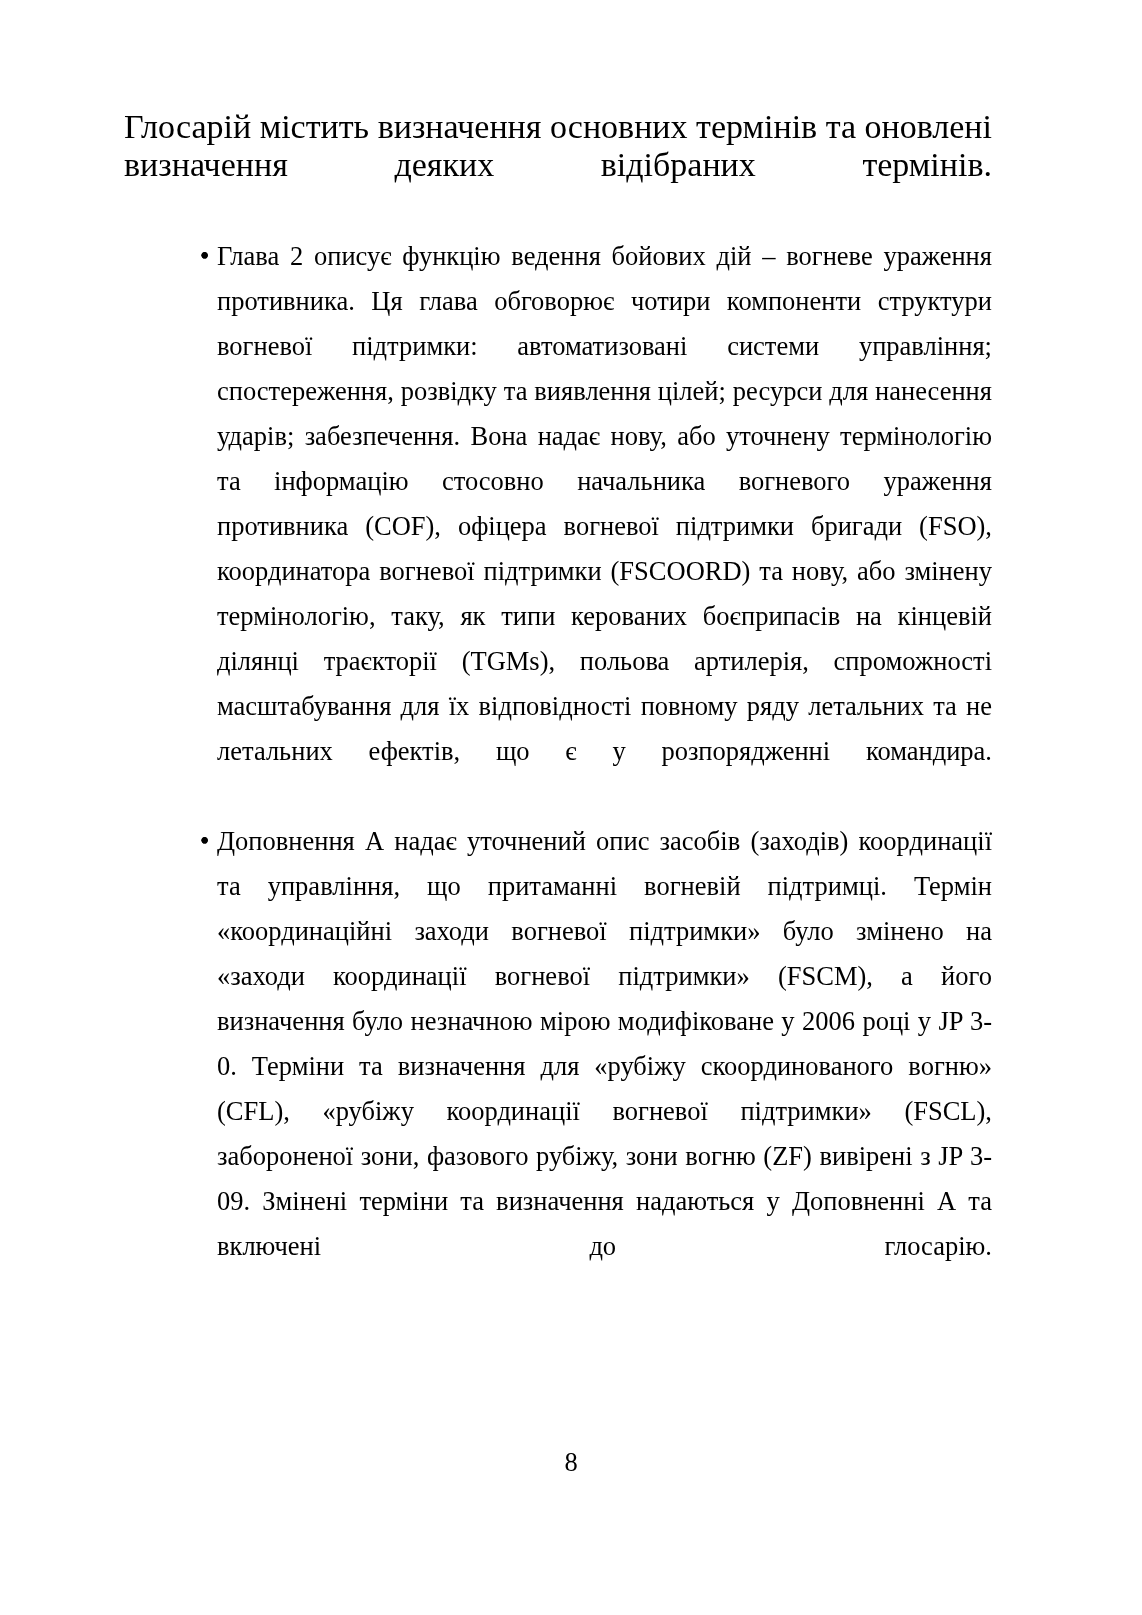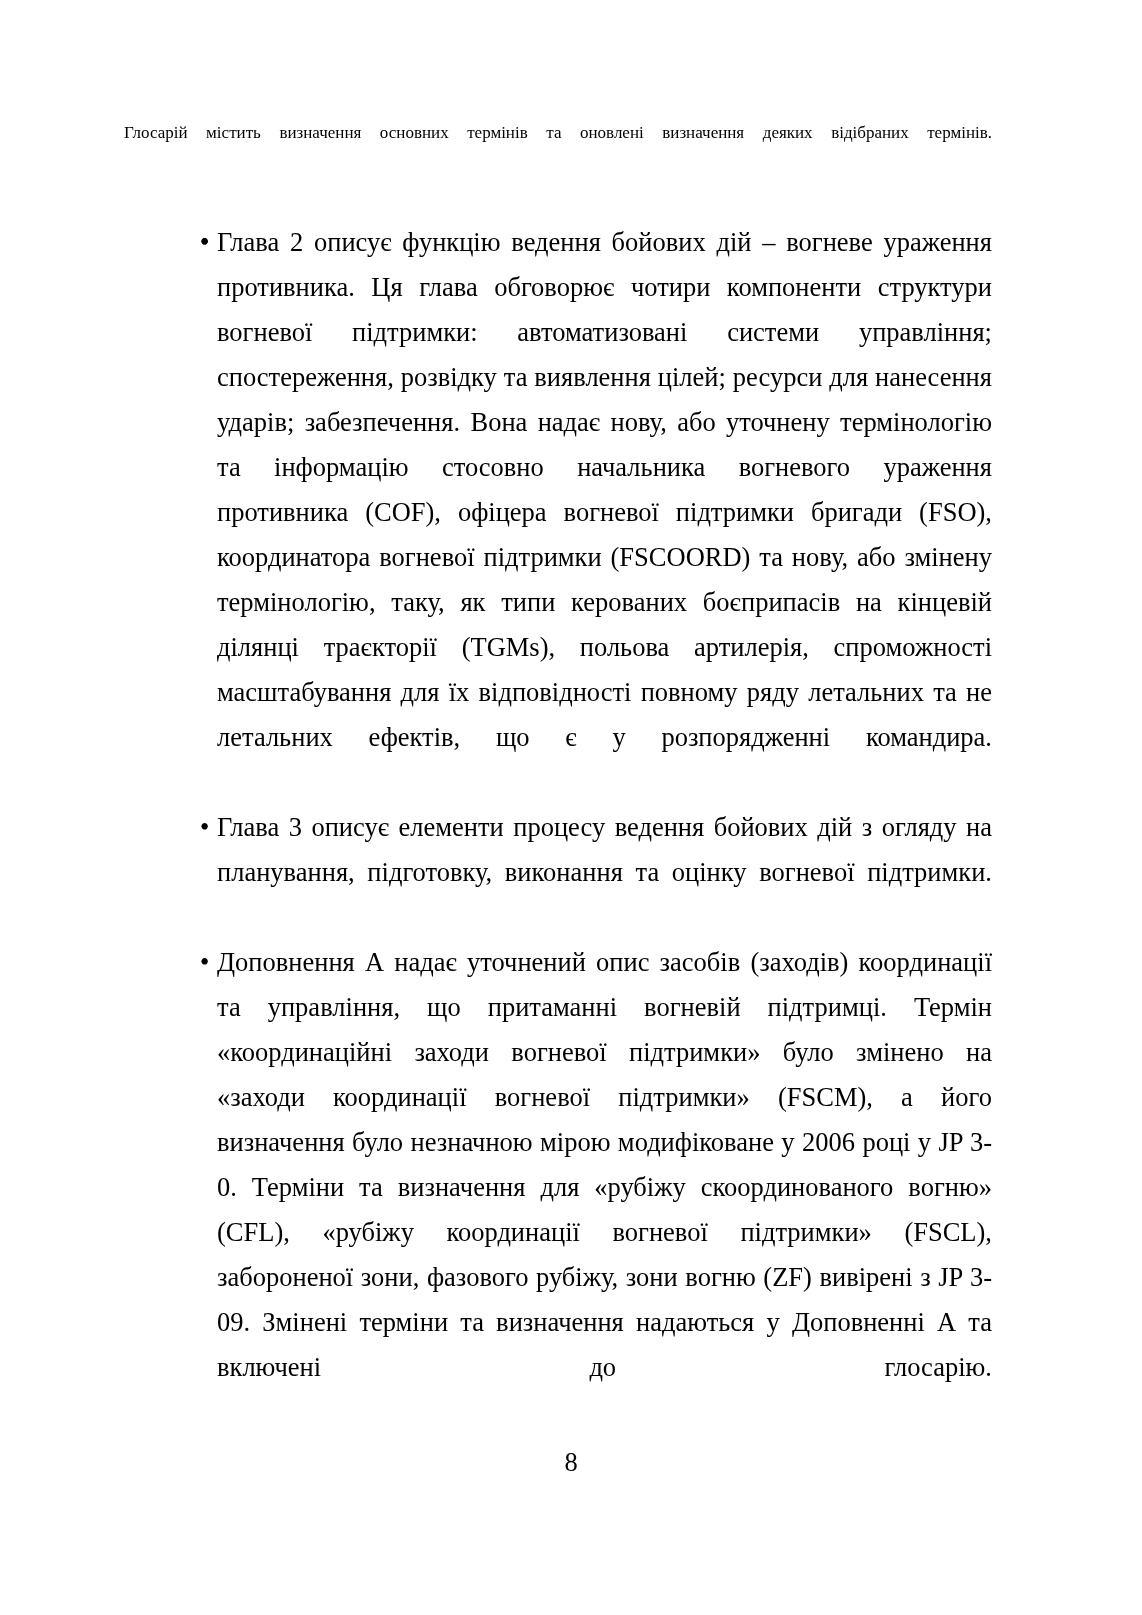--- a/index.html
+++ b/index.html
@@ -18,22 +18,22 @@
     font-family: "Liberation Serif", "DejaVu Serif", serif;
     color: #000000;
   }
   .content {
     position: absolute;
     left: 124px;
     top: 108px;
     width: 868px;
   }
   .intro {
-    font-size: 17px;
-    line-height: 50px;
+    font-size: 34px;
+    line-height: 38px;
     text-align: justify;
     text-justify: inter-word;
     margin: 0 0 12px 0;
     text-indent: 0;
   }
   .bullet-list {
     list-style: none;
     margin: 0;
     padding: 0;
   }
@@ -90,21 +90,20 @@
         <span class="bullet-marker">•</span>
       </li>
 
       <li class="bullet-item">
         <span class="bullet-marker">•</span>
         <span class="bullet-text">Глава 2 описує функцію ведення бойових дій – вогневе ураження противника. Ця глава обговорює чотири компоненти структури вогневої підтримки: автоматизовані системи управління; спостереження, розвідку та виявлення цілей; ресурси для нанесення ударів; забезпечення. Вона надає нову, або уточнену термінологію та інформацію стосовно начальника вогневого ураження противника (COF), офіцера вогневої підтримки бригади (FSO), координатора вогневої підтримки (FSCOORD) та нову, або змінену термінологію, таку, як типи керованих боєприпасів на кінцевій ділянці траєкторії (TGMs), польова артилерія, спроможності масштабування для їх відповідності повному ряду летальних та не летальних ефектів, що є у розпорядженні командира.</span>
       </li>
 
       <li class="bullet-item">
         <span class="bullet-marker">•</span>
-        <span class="bullet-text">Глава 3 описує елементи процесу ведення бойових дій з огляду на планування, підготовку, виконання та оцінку вогневої підтримки.</span>
       </li>
 
       <li class="bullet-item">
         <span class="bullet-marker">•</span>
         <span class="bullet-text">Доповнення А надає уточнений опис засобів (заходів) координації та управління, що притаманні вогневій підтримці. Термін «координаційні заходи вогневої підтримки» було змінено на «заходи координації вогневої підтримки» (FSCM), а його визначення було незначною мірою модифіковане у 2006 році у JP 3-0. Терміни та визначення для «рубіжу скоординованого вогню» (CFL), «рубіжу координації вогневої підтримки» (FSCL), забороненої зони, фазового рубіжу, зони вогню (ZF) вивірені з JP 3-09. Змінені терміни та визначення надаються у Доповненні А та включені до глосарію.</span>
       </li>
 
     </ul>
 
   </div>

